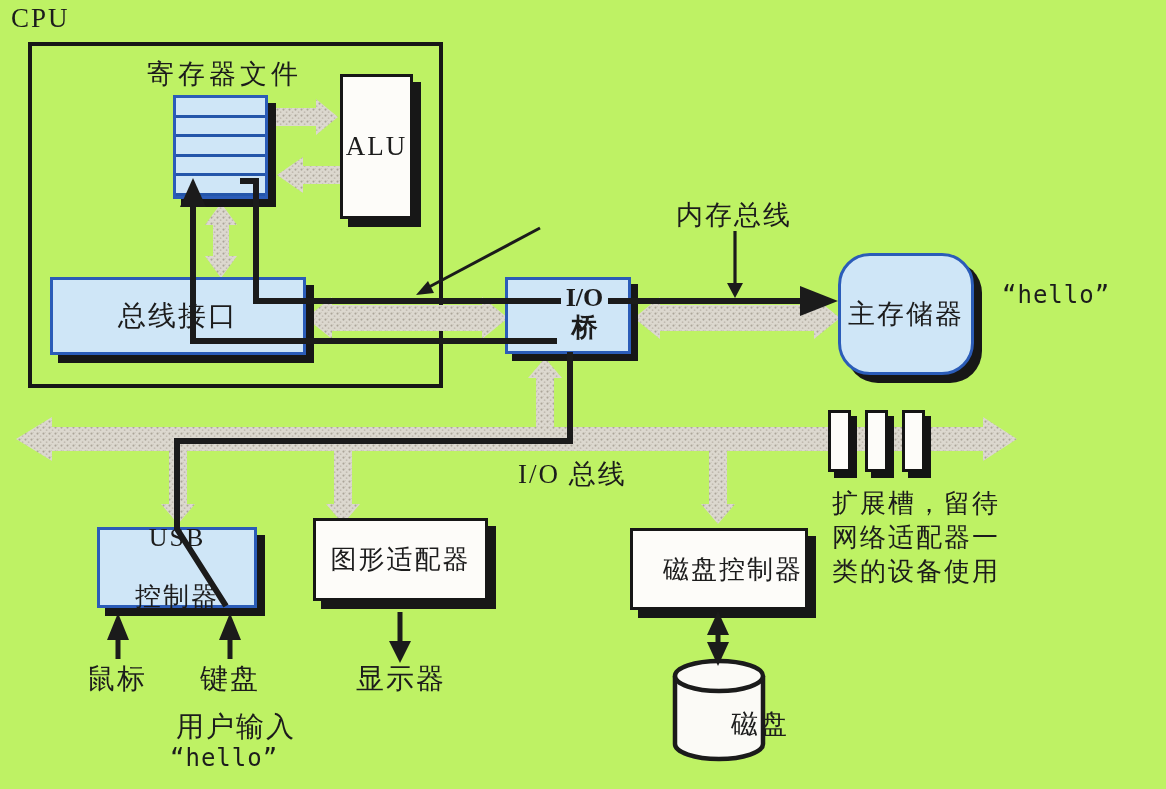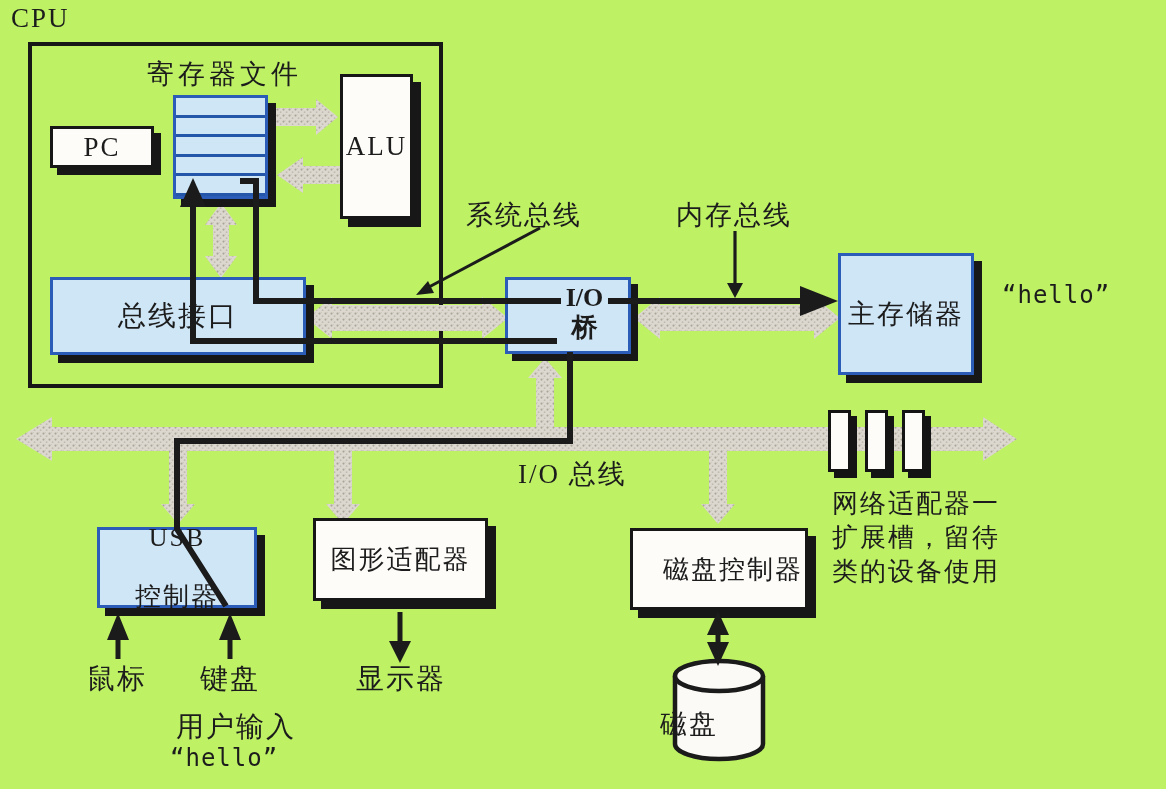--- a/index.html
+++ b/index.html
@@ -70,69 +70,67 @@
     <polygon fill="url(#stip)" points="334,451 352,451 352,504 360,504 343,524 326,504 334,504"></polygon>
     <polygon fill="url(#stip)" points="709,451 727,451 727,504 735,504 718,524 701,504 709,504"></polygon>
 
     <polygon fill="url(#stip)" points="536,427 554,427 554,378 562,378 545,358 528,378 536,378"></polygon>
   </svg>
 
   <div class="lbl f27" style="left:11px;top:3px;">CPU</div>
 
   <div class="lbl f27" style="left:147px;top:56px;letter-spacing:4px;">寄存器文件</div>
 
-  <div class="bx white f27" style="left:50px;top:126px;width:104px;height:42px;box-shadow:7px 7px 0 #171717;">PC</div>
 
   <div class="bx regfile" style="left:173px;top:95px;width:95px;height:104px;"></div>
 
   <div class="bx white f27" style="left:340px;top:74px;width:73px;height:145px;">ALU</div>
 
   <div class="bx blue f28" style="left:50px;top:277px;width:256px;height:78px;">总线接口</div>
 
-  <div class="lbl f27" style="left:466px;top:197px;">系统总线</div>
   <div class="lbl f27" style="left:676px;top:197px;text-align:center;">内存总线</div>
 
   <div class="bx blue" style="left:505px;top:277px;width:126px;height:77px;box-shadow:7px 7px 0 #171717;"></div>
   <div class="bridge-label">
     <span class="f26">I/O</span><br>
     <span class="f26">桥</span>
   </div>
 
-  <div class="bx blue f27" style="left:838px;top:253px;width:136px;height:122px;">主存储器</div>
+  <div class="bx blue f27" style="left:838px;top:253px;width:136px;height:122px;border-radius:32px;">主存储器</div>
   <div class="lbl mono" style="left:1002px;top:281px;font-size:24px;">“hello”</div>
 
   <div class="lbl f27" style="left:518px;top:456px;">I/O 总线</div>
 
   <div class="bx blue two-line f26" style="left:97px;top:527px;width:160px;height:81px;">
     <span>USB</span>
     <span>控制器</span>
   </div>
 
   <div class="bx white f26" style="left:313px;top:518px;width:175px;height:83px;">图形适配器</div>
 
   <div class="bx white f26" style="left:630px;top:528px;width:178px;height:82px;padding-left:28px;">磁盘控制器</div>
 
   <div class="slot" style="left:828px;top:410px;"></div>
   <div class="slot" style="left:865px;top:410px;"></div>
   <div class="slot" style="left:902px;top:410px;"></div>
 
   <div class="note">
+    <div>扩展槽，留待</div>
     <div>网络适配器一</div>
-    <div>扩展槽，留待</div>
     <div>类的设备使用</div>
   </div>
 
   <div class="lbl f28" style="left:87px;top:660px;">鼠标</div>
   <div class="lbl f28" style="left:200px;top:660px;">键盘</div>
   <div class="lbl f28" style="left:356px;top:660px;">显示器</div>
 
   <div class="lbl f28" style="left:176px;top:708px;">用户输入</div>
   <div class="lbl mono" style="left:170px;top:744px;font-size:24px;">“hello”</div>
 
-  <div class="lbl f27" style="left:660px;top:706px;text-align:right;">磁盘</div>
+  <div class="lbl f27" style="left:731px;top:706px;text-align:right;">磁盘</div>
 
   <svg id="black-layer" class="svg-layer" width="1166" height="789">
 
     <g>
       <path d="M 675 676 L 675 744 A 44 15 0 0 0 763 744 L 763 676" fill="#fbfaf6" stroke="#1b1b1b" stroke-width="4.5"></path>
       <ellipse cx="719" cy="676" rx="44" ry="15" fill="#fbfaf6" stroke="#1b1b1b" stroke-width="4.5"></ellipse>
     </g>
 
     <path d="M 240 181 H 256 V 301 H 800" fill="none" stroke="#1b1b1b" stroke-width="6"></path>
     <polygon fill="#1b1b1b" points="800,286 838,301 800,316"></polygon>

